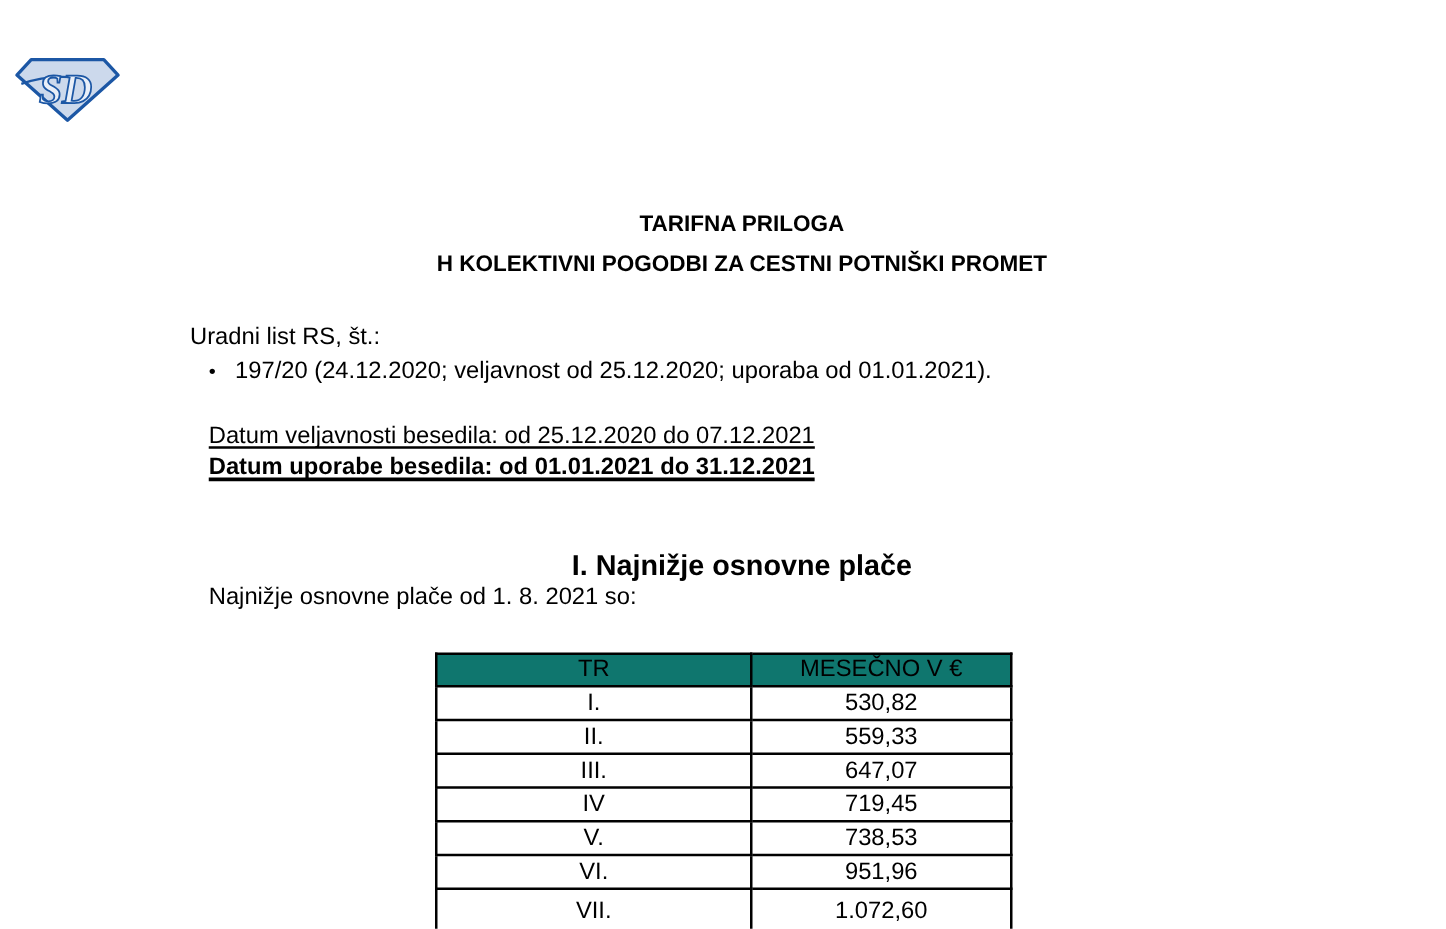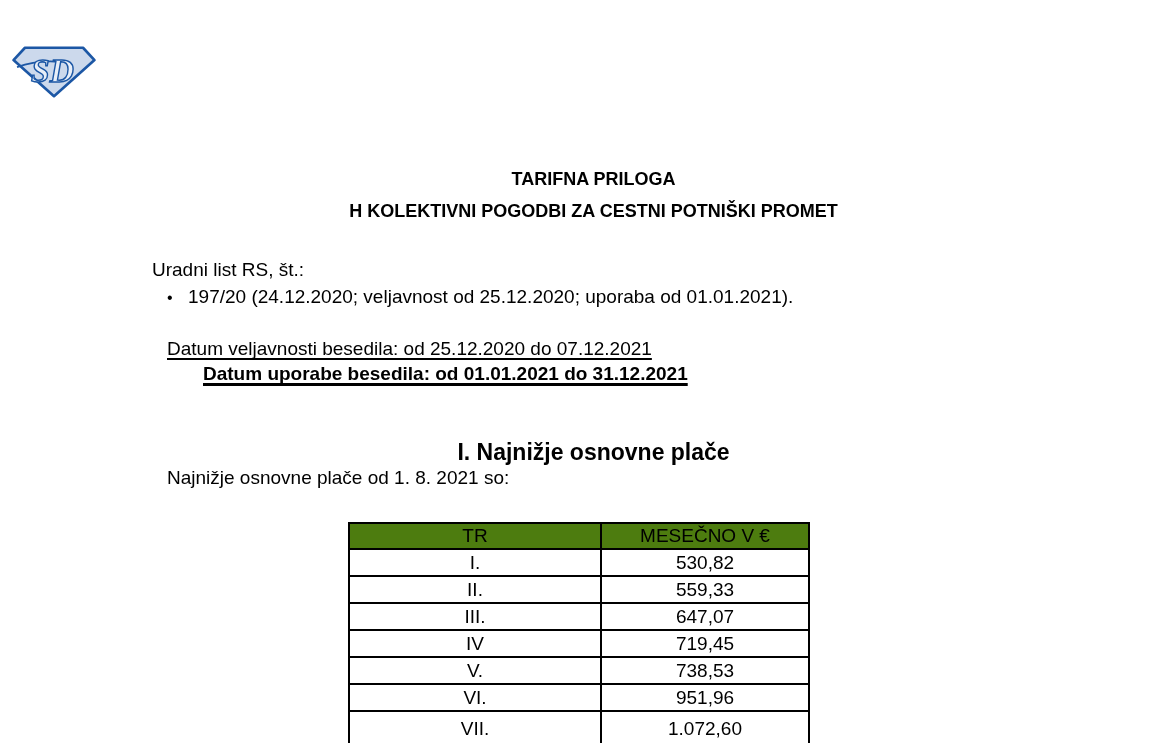--- a/index.html
+++ b/index.html
@@ -65,21 +65,20 @@
     text-decoration-skip-ink: none;
   }
   .validity-line2 {
     left: 167px;
     top: 362px;
     font-weight: 700;
     text-decoration: underline;
     text-decoration-thickness: 3px;
     text-underline-offset: 3px;
     text-decoration-skip-ink: none;
-    margin-left: 36px;
   }
   .section-heading {
     left: 167px;
     top: 440px;
     width: 853px;
     text-align: center;
     font-weight: 700;
     font-size: 23px;
     line-height: 24px;
   }
@@ -99,21 +98,21 @@
   table.salary col.c2 { width: 208px; }
   table.salary th, table.salary td {
     border: 2px solid #000000;
     text-align: center;
     vertical-align: middle;
     padding: 0;
     font-weight: 400;
   }
   table.salary th {
     height: 24px;
-    background: #4d7c0f;
+    background: #0f766e;
   }
   table.salary td { height: 25px; }
   table.salary tbody tr:last-child td { height: 34px; }
 </style>
 </head>
 <body>
 
 <div class="abs logo">
   <svg viewBox="0 0 100 62" xmlns="http://www.w3.org/2000/svg">
     <path d="M4,18 L17,4 L83,4 L96,18 L50,59 Z" fill="#ccd9ec" stroke="#1c57a5" stroke-width="3" stroke-linejoin="round"></path>

